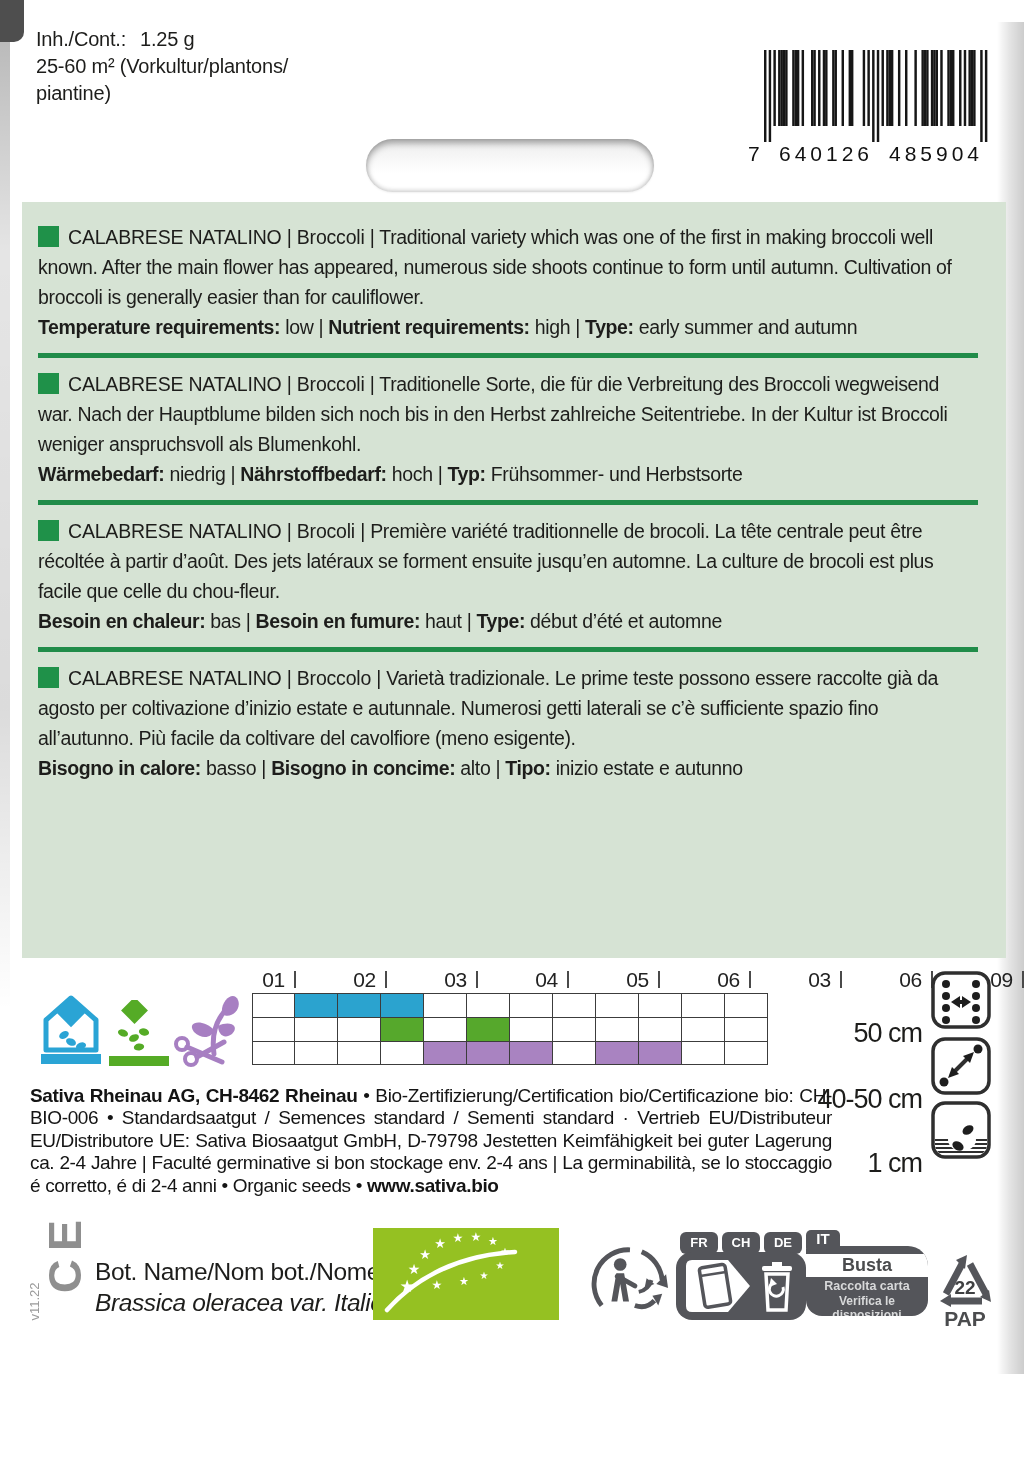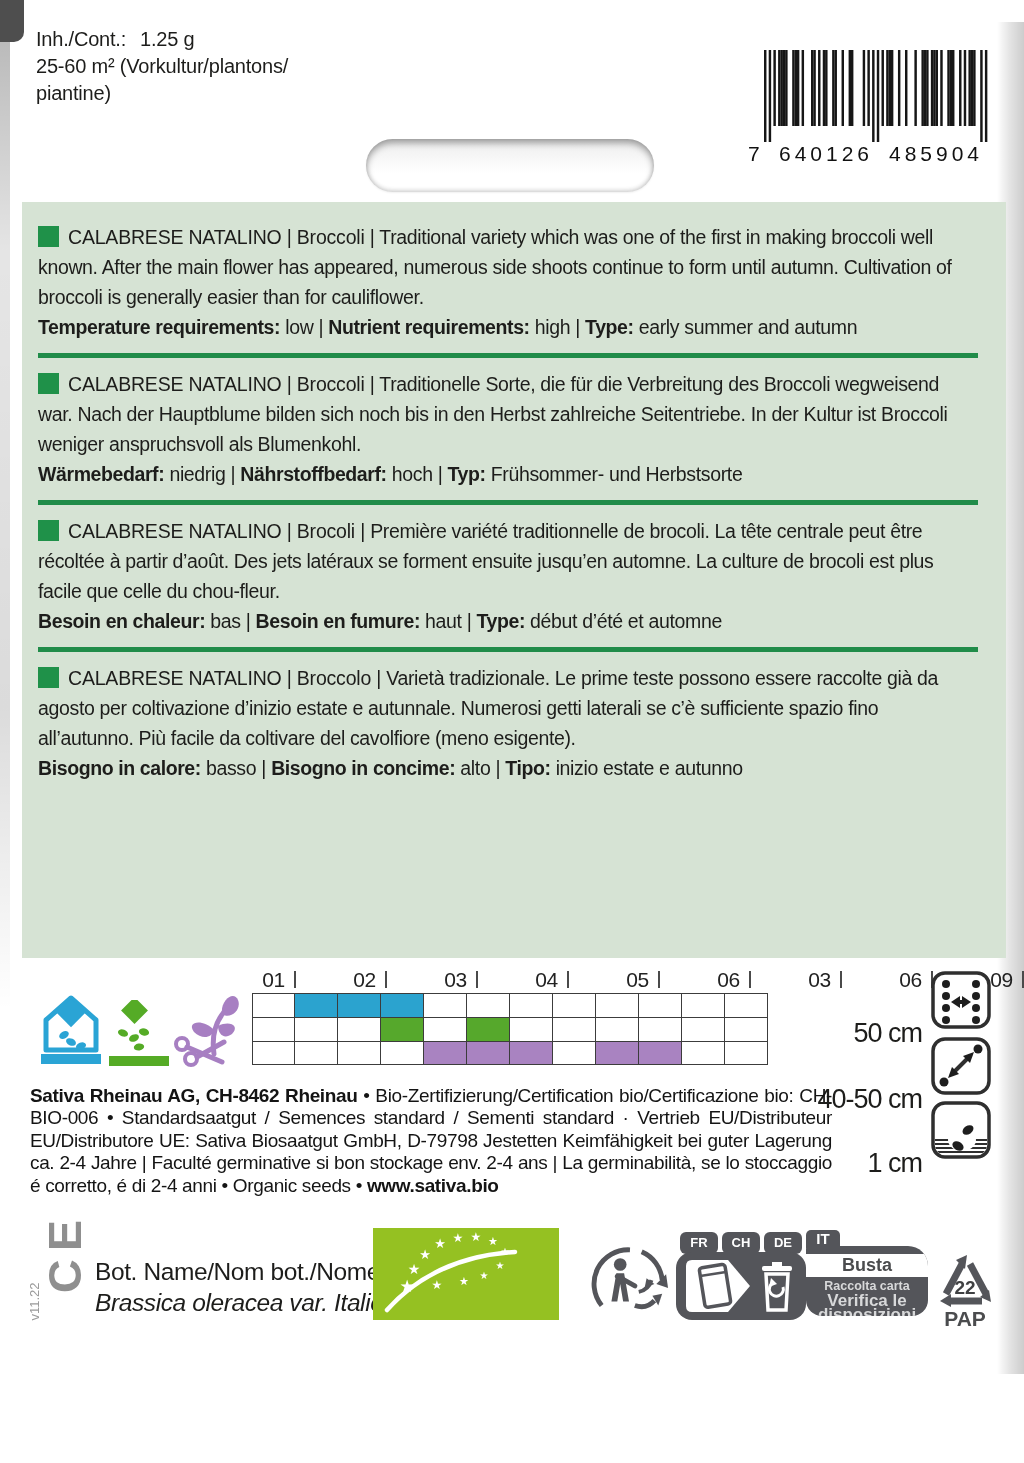--- a/index.html
+++ b/index.html
@@ -85,21 +85,21 @@
   
   .busta{position:absolute;left:806px;top:1230px;width:122px;height:86px;}
   .busta-tab{position:absolute;left:0;top:0;width:34px;height:18px;background:var(--badge-gray,#54555a);
     border-radius:5px 5px 0 0;color:#fff;font-size:15px;font-weight:bold;text-align:center;line-height:18px;}
   .busta-body{position:absolute;left:0;top:16px;right:0;bottom:0;background:var(--badge-gray,#54555a);
     border-radius:3px 20px 16px 16px;overflow:hidden;}
   .busta-band{position:absolute;left:0;top:8px;right:0;height:23px;background:#fff;color:#4b4c4e;
     font-weight:bold;font-size:18px;text-align:center;line-height:23px;}
   .busta-lines{position:absolute;left:0;top:33px;right:0;text-align:center;color:#d8d9da;font-weight:bold;}
   .busta-l1{font-size:12.5px;line-height:15px;}
-  .busta-l2,.busta-l3{font-size:17px;line-height:14px;}
+  .busta-l2,.busta-l3{font-size:12px;line-height:14px;}
 
   
   .f-blue{fill:var(--icon-blue,#2aa4d5);} .s-blue{stroke:var(--icon-blue,#2aa4d5);fill:none;}
   .f-green{fill:var(--icon-green,#55ab26);} 
   .f-purple{fill:var(--icon-purple,#a77fc2);} .s-purple{stroke:var(--icon-purple,#a77fc2);fill:none;}
   .s-dark{stroke:#2f2f2f;fill:none;} .f-dark{fill:#1e1e1e;}
   .f-gray{fill:var(--badge-gray,#54555a);} .s-gray{stroke:var(--badge-gray,#54555a);fill:none;}
   .f-white{fill:#fff;} .s-white{stroke:#fff;fill:none;}
 </style>
 </head>

